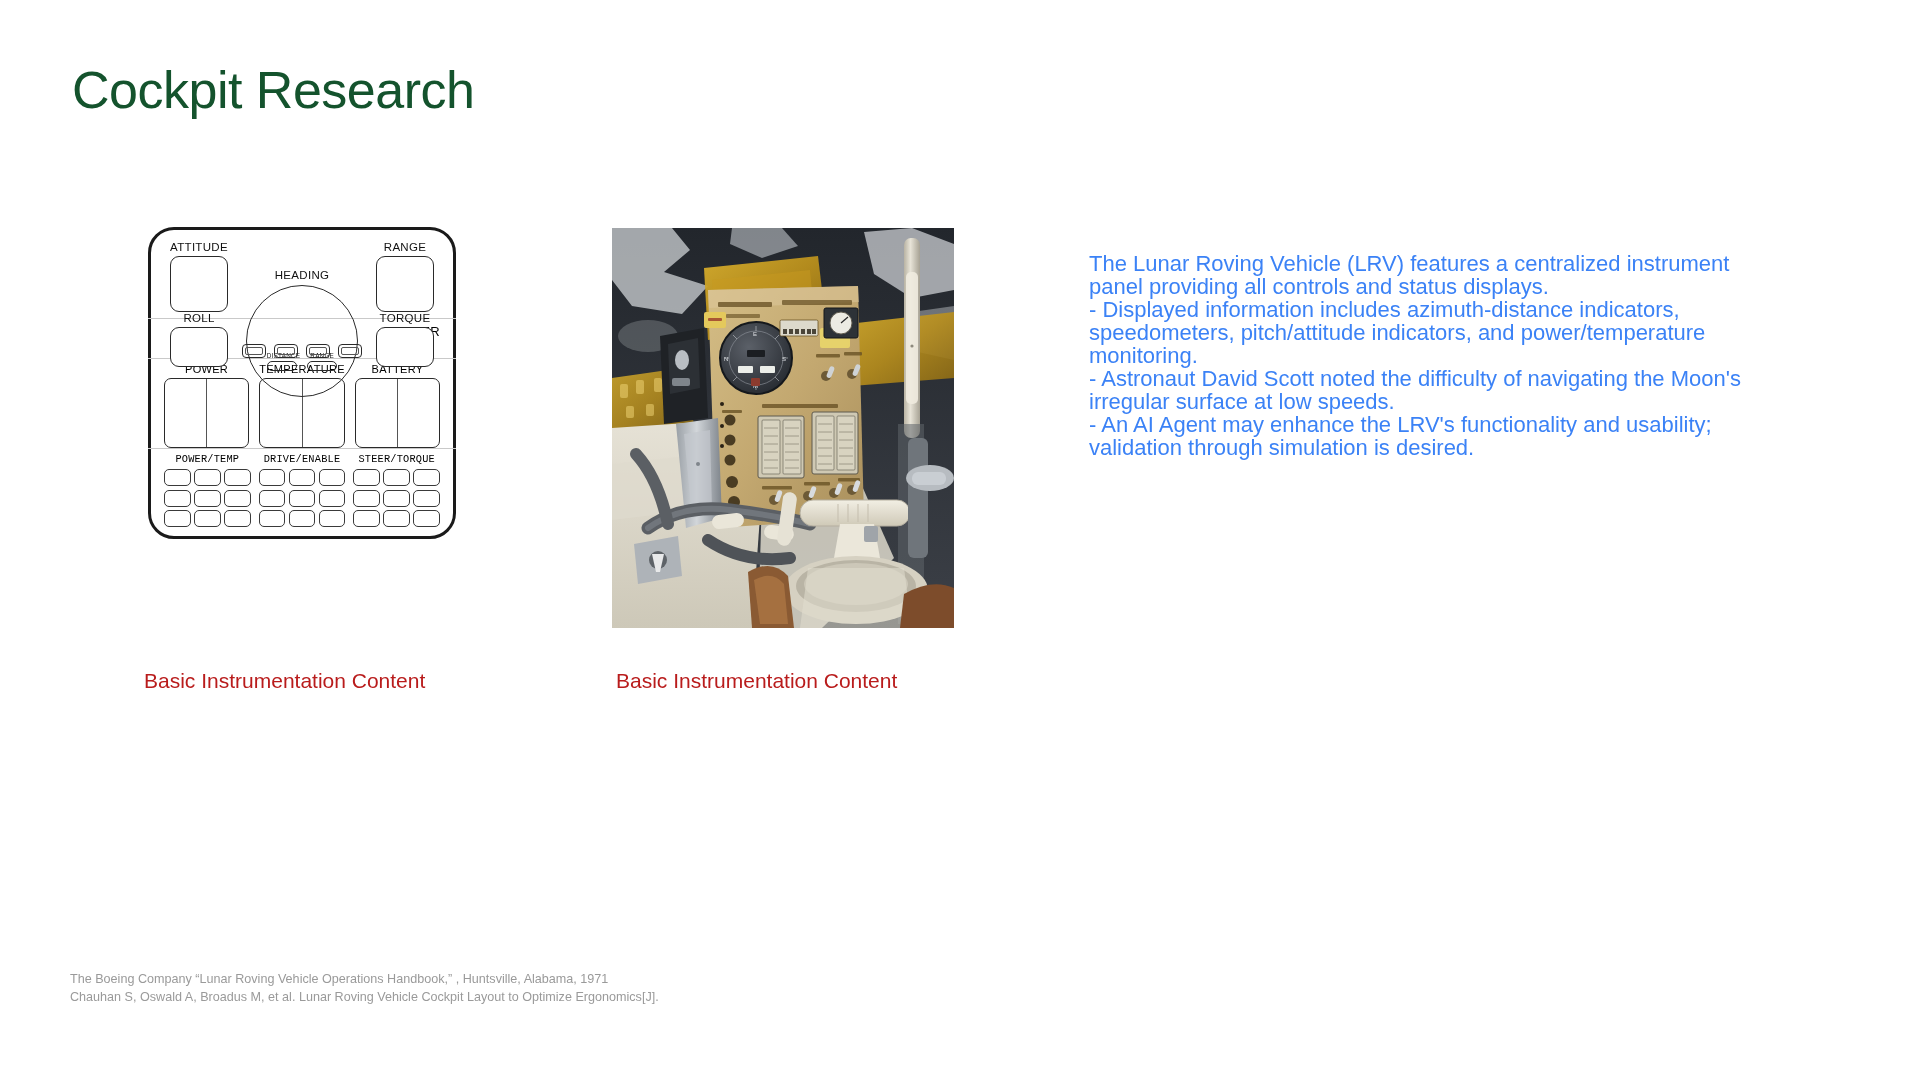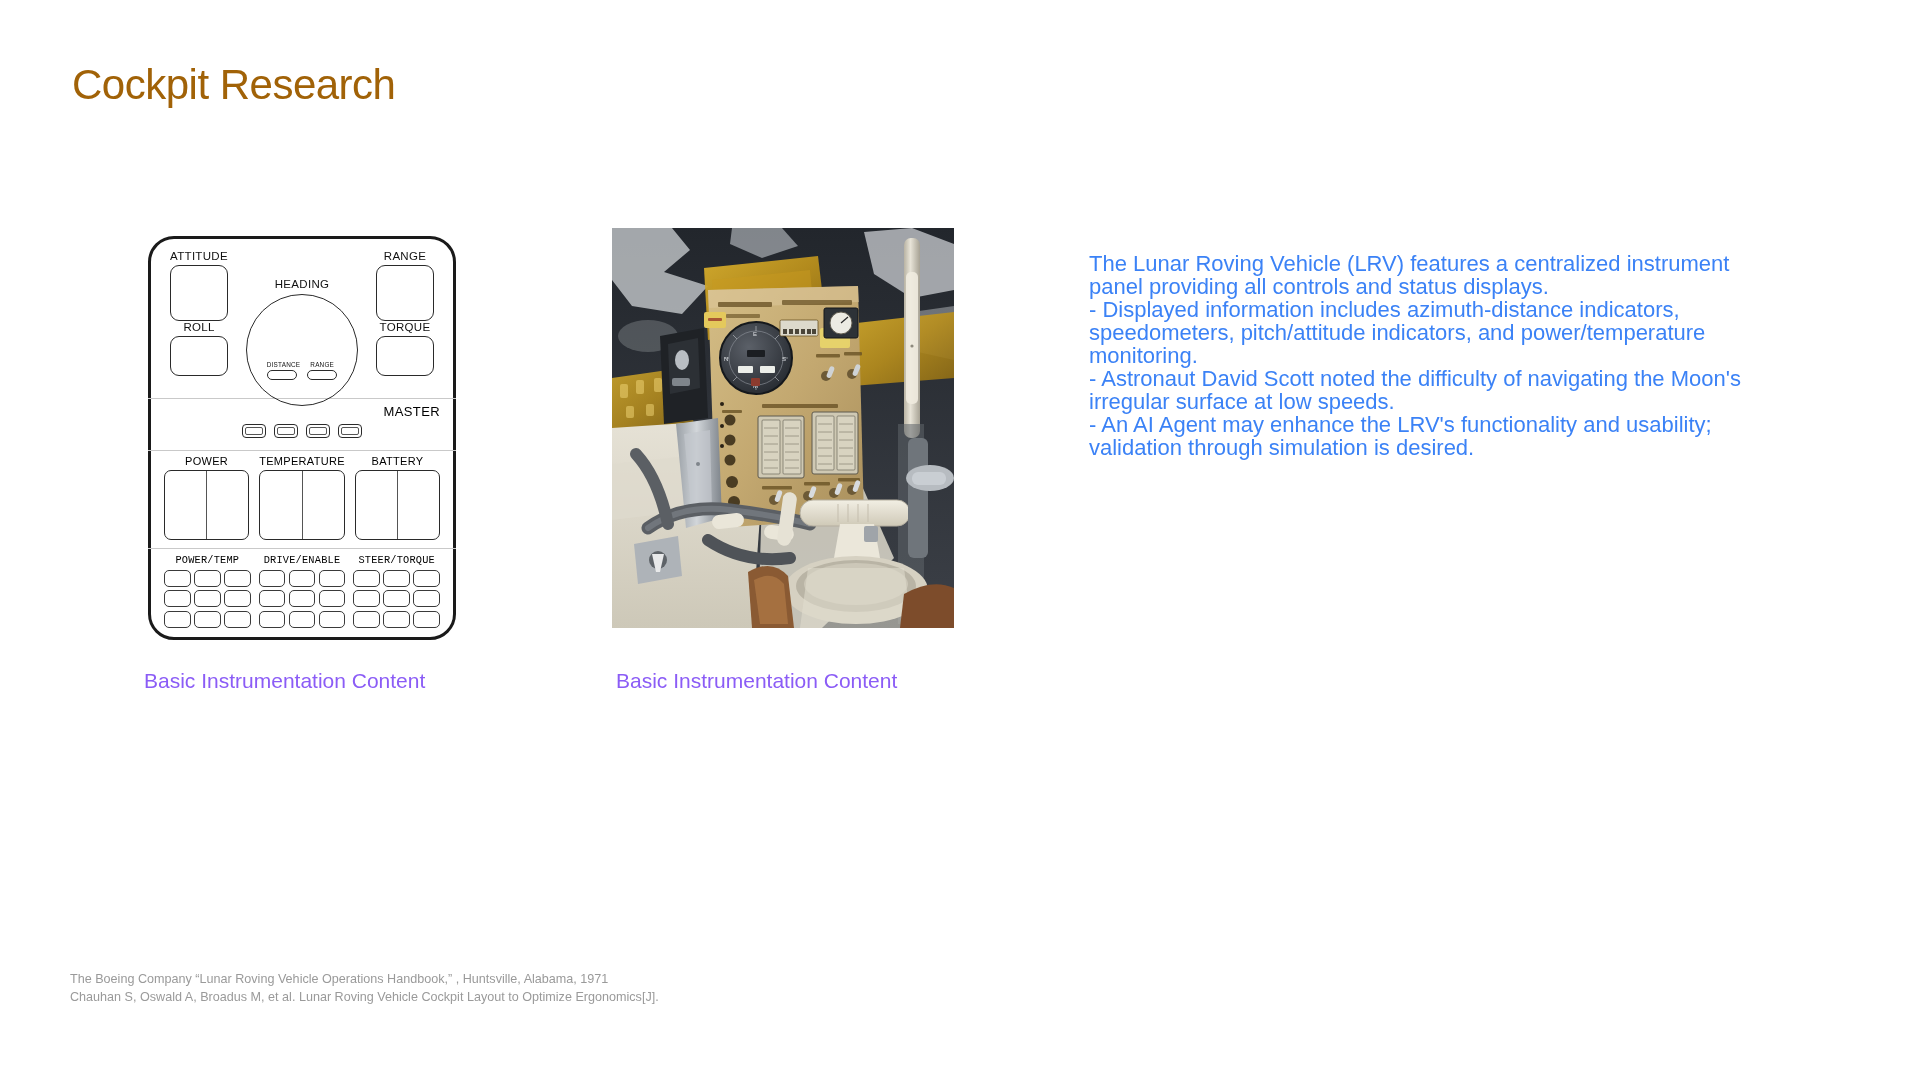--- a/index.html
+++ b/index.html
@@ -15,35 +15,35 @@
     font-family: "Liberation Sans", sans-serif;
     color: #000000;
     -webkit-font-smoothing: antialiased;
   }
 
   
   .slide-title {
     position: absolute;
     left: 72px;
     top: 62px;
-    font-size: 42px;
+    font-size: 52px;
     font-weight: 400;
     letter-spacing: -0.5px;
     line-height: 1.1;
-    color: #a16207;
+    color: #14532d;
     white-space: nowrap;
   }
 
   
   .panel-figure {
     position: absolute;
     left: 148px;
-    top: 236px;
+    top: 227px;
     width: 308px;
-    height: 404px;
+    height: 312px;
   }
   .panel-body {
     position: absolute;
     inset: 0;
     border: 3px solid #1a1a1a;
     border-radius: 26px;
     background: #ffffff;
     box-sizing: border-box;
   }
   .panel-inner {
@@ -229,21 +229,21 @@
     inset: 0;
     overflow: hidden;
     background: #2b3138;
   }
   .photo-svg { display: block; width: 100%; height: 100%; }
 
   
   .caption {
     position: absolute;
     font-size: 21px;
-    color: #8b5cf6;
+    color: #b91c1c;
     white-space: nowrap;
     line-height: 26px;
   }
   .caption-1 { left: 144px; top: 668px; }
   .caption-2 { left: 616px; top: 668px; }
 
   
   .body-text {
     position: absolute;
     left: 1089px;

